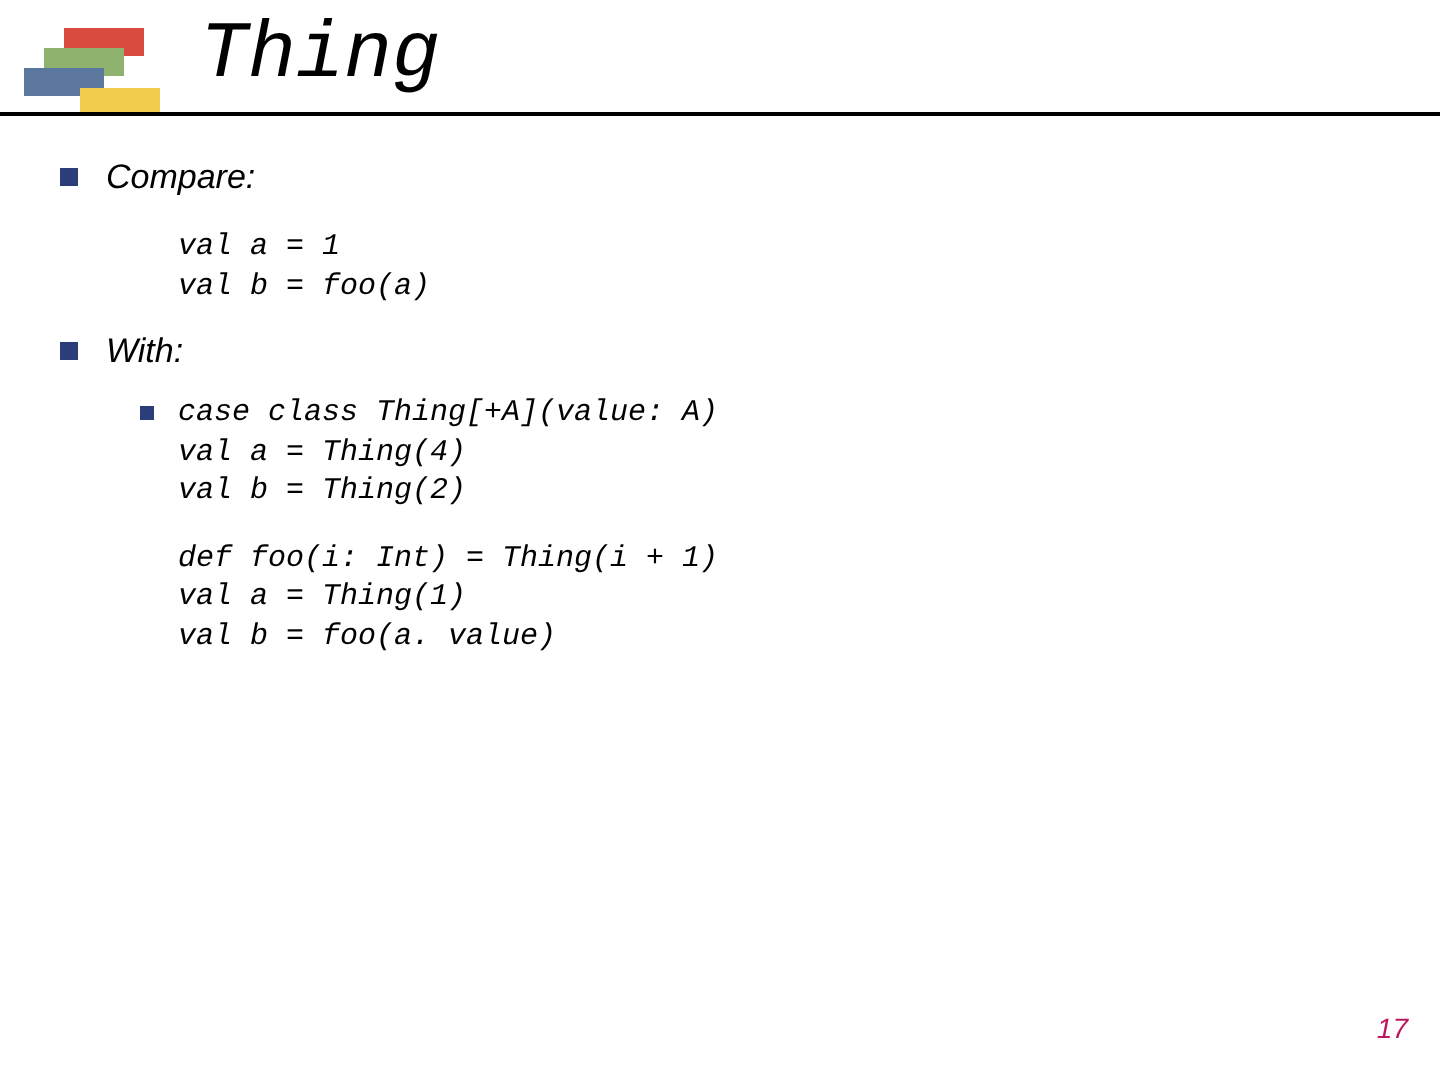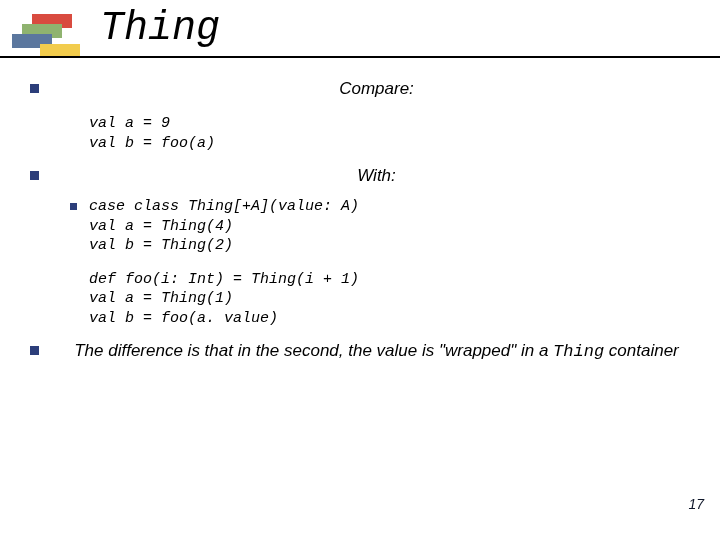--- a/index.html
+++ b/index.html
@@ -73,21 +73,21 @@
     align-items: flex-start;
     margin-bottom: 10px;
   }
   .l1 .bullet {
     width: 9px; height: 9px;
     background: #2c3e7a;
     margin-top: 6px;
     margin-right: 14px;
     flex-shrink: 0;
   }
-  .l1-text { flex: 1; text-align: center; }
+  .l1-text { flex: 1; }
   .l2-group {
     margin-left: 40px;
     margin-bottom: 12px;
   }
   .l2 {
     display: flex;
     align-items: flex-start;
   }
   .l2 .bullet {
     width: 7px; height: 7px;
@@ -109,24 +109,24 @@
     white-space: pre;
     margin-top: 14px;
     margin-left: 19px;
   }
   .mixed .code-inline {
     font-family: "Courier New", Courier, monospace;
     font-size: 17px;
   }
   .page-num {
     position: absolute;
-    bottom: 28px;
+    bottom: 18px;
     right: 16px;
     font-size: 14px;
-    color: #0f172a;
+    color: #be185d;
   }
 </style>
 </head>
 <body>
 
 <div class="logo-area">
   <div class="logo-red"></div>
   <div class="logo-green"></div>
   <div class="logo-blue"></div>
   <div class="logo-yellow"></div>
@@ -136,43 +136,37 @@
 <div class="title-underline"></div>
 
 <div class="content">
 
   <div class="l1">
     <div class="bullet"></div>
     <div class="l1-text">Compare:</div>
   </div>
 
   <div class="l2-group">
-    <div class="code-block">val a = 9
+    <div class="code-block">val a = 1
 val b = foo(a)</div>
   </div>
 
   <div class="l1">
     <div class="bullet"></div>
     <div class="l1-text">With:</div>
   </div>
 
   <div class="l2-group">
     <div class="l2">
       <div class="bullet"></div>
       <div class="l2-text code">case class Thing[+A](value: A)
 val a = Thing(4)
 val b = Thing(2)</div>
     </div>
     <div class="code-block">def foo(i: Int) = Thing(i + 1)
 val a = Thing(1)
 val b = foo(a. value)</div>
   </div>
 
-  <div class="l1" style="margin-top:4px">
-    <div class="bullet"></div>
-    <div class="l1-text mixed">
-      <span>The difference is that in the second, the value is "wrapped" in a </span><span class="code-inline">Thing</span><span> container</span>
-    </div>
-  </div>
 
 </div>
 
 <div class="page-num">17</div>
 
 </body></html>

